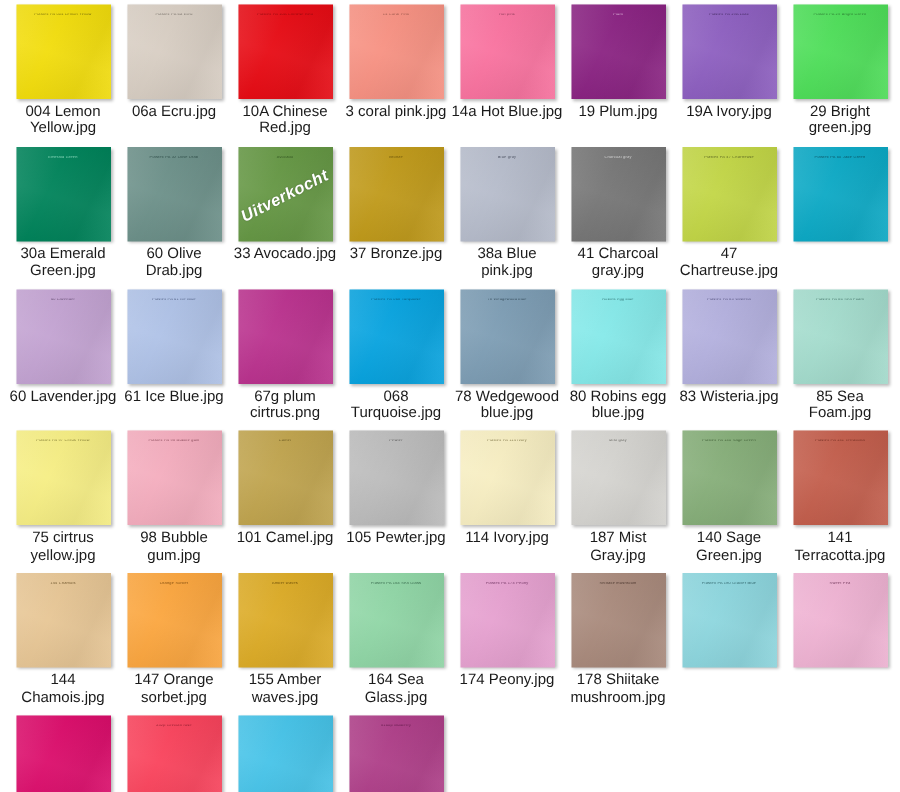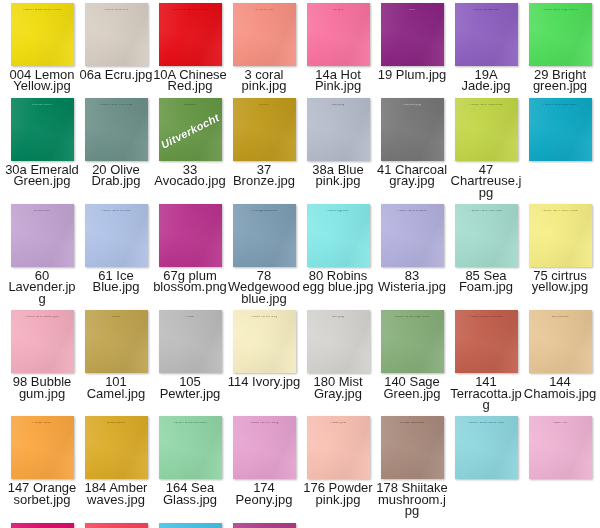--- a/index.html
+++ b/index.html
@@ -71,21 +71,21 @@
     font-size: 11px;
     font-style: italic;
     font-weight: bold;
     color: #ffffff;
     text-shadow: 0 0 1px rgba(0,0,0,0.35);
     white-space: nowrap;
     letter-spacing: 0.3px;
     pointer-events: none;
   }
   .caption {
-    font-size: 13px;
+    font-size: 10px;
     line-height: 11.4px;
     text-align: center;
     color: #1b1b1b;
     width: 74px;
     word-wrap: break-word;
     font-family: "Liberation Sans", sans-serif;
   }
 </style>
 </head>
 <body>
@@ -127,39 +127,39 @@
       </div>
       <div class="caption">3 coral pink.jpg</div>
     </div>
     <div class="cell">
       <div class="swatch-wrap">
         <div class="swatch" style="background: rgb(249, 114, 159);">
           <div class="grain"></div>
           <div class="wm" style="color: rgb(111, 42, 68);">Hot pink</div>
         </div>
       </div>
-      <div class="caption">14a Hot Pink.jpg</div>
+      <div class="caption">14a Hot Blue.jpg</div>
     </div>
     <div class="cell">
       <div class="swatch-wrap">
         <div class="swatch" style="background: rgb(138, 35, 130);">
           <div class="grain"></div>
           <div class="wm" style="color: rgb(239, 211, 236);">Plum</div>
         </div>
       </div>
       <div class="caption">19 Plum.jpg</div>
     </div>
     <div class="cell">
       <div class="swatch-wrap">
         <div class="swatch" style="background: rgb(141, 95, 192);">
           <div class="grain"></div>
           <div class="wm" style="color: rgb(46, 26, 71);">Plastex PA 19A Lilac</div>
         </div>
       </div>
-      <div class="caption">19A Jade.jpg</div>
+      <div class="caption">19A Ivory.jpg</div>
     </div>
     <div class="cell">
       <div class="swatch-wrap">
         <div class="swatch" style="background: rgb(78, 222, 89);">
           <div class="grain"></div>
           <div class="wm" style="color: rgb(29, 90, 35);">Plastex PA 29 Bright Green</div>
         </div>
       </div>
       <div class="caption">29 Bright green.jpg</div>
     </div>
@@ -172,21 +172,21 @@
       </div>
       <div class="caption">30a Emerald Green.jpg</div>
     </div>
     <div class="cell">
       <div class="swatch-wrap">
         <div class="swatch" style="background: rgb(108, 144, 137);">
           <div class="grain"></div>
           <div class="wm" style="color: rgb(35, 65, 60);">Plastex PA 32 Olive Drab</div>
         </div>
       </div>
-      <div class="caption">20 Olive Drab.jpg</div>
+      <div class="caption">60 Olive Drab.jpg</div>
     </div>
     <div class="cell">
       <div class="swatch-wrap">
         <div class="swatch" style="background: rgb(101, 151, 68);">
           <div class="grain"></div>
           <div class="wm" style="color: rgb(42, 74, 27);">Avocado</div>
         </div>
         <div class="sold">Uitverkocht</div>
       </div>
       <div class="caption">33 Avocado.jpg</div>
@@ -252,21 +252,30 @@
         </div>
       </div>
       <div class="caption">61 Ice Blue.jpg</div>
     </div>
     <div class="cell">
       <div class="swatch-wrap">
         <div class="swatch" style="background: rgb(186, 50, 142);">
           <div class="grain"></div>
         </div>
       </div>
-      <div class="caption">67g plum blossom.png</div>
+      <div class="caption">67g plum cirtrus.png</div>
+    </div>
+    <div class="cell">
+      <div class="swatch-wrap">
+        <div class="swatch" style="background: rgb(7, 163, 223);">
+          <div class="grain"></div>
+          <div class="wm" style="color: rgb(10, 69, 97);">Plastex PA 068 Turquoise</div>
+        </div>
+      </div>
+      <div class="caption">068 Turquoise.jpg</div>
     </div>
     <div class="cell">
       <div class="swatch-wrap">
         <div class="swatch" style="background: rgb(125, 157, 180);">
           <div class="grain"></div>
           <div class="wm" style="color: rgb(36, 56, 69);">78 Wedgewood blue</div>
         </div>
       </div>
       <div class="caption">78 Wedgewood blue.jpg</div>
     </div>
@@ -342,21 +351,21 @@
       </div>
       <div class="caption">114 Ivory.jpg</div>
     </div>
     <div class="cell">
       <div class="swatch-wrap">
         <div class="swatch" style="background: rgb(213, 212, 208);">
           <div class="grain"></div>
           <div class="wm" style="color: rgb(68, 68, 63);">Mist gray</div>
         </div>
       </div>
-      <div class="caption">180 Mist Gray.jpg</div>
+      <div class="caption">187 Mist Gray.jpg</div>
     </div>
     <div class="cell">
       <div class="swatch-wrap">
         <div class="swatch" style="background: rgb(134, 174, 121);">
           <div class="grain"></div>
           <div class="wm" style="color: rgb(43, 71, 34);">Plastex PA 140 Sage Green</div>
         </div>
       </div>
       <div class="caption">140 Sage Green.jpg</div>
     </div>
@@ -387,48 +396,39 @@
       </div>
       <div class="caption">147 Orange sorbet.jpg</div>
     </div>
     <div class="cell">
       <div class="swatch-wrap">
         <div class="swatch" style="background: rgb(220, 171, 38);">
           <div class="grain"></div>
           <div class="wm" style="color: rgb(93, 66, 3);">Amber waves</div>
         </div>
       </div>
-      <div class="caption">184 Amber waves.jpg</div>
+      <div class="caption">155 Amber waves.jpg</div>
     </div>
     <div class="cell">
       <div class="swatch-wrap">
         <div class="swatch" style="background: rgb(144, 214, 166);">
           <div class="grain"></div>
           <div class="wm" style="color: rgb(37, 84, 58);">Plastex PA 164 Sea Glass</div>
         </div>
       </div>
       <div class="caption">164 Sea Glass.jpg</div>
     </div>
     <div class="cell">
       <div class="swatch-wrap">
         <div class="swatch" style="background: rgb(230, 161, 208);">
           <div class="grain"></div>
           <div class="wm" style="color: rgb(94, 35, 80);">Plastex PA 174 Peony</div>
         </div>
       </div>
       <div class="caption">174 Peony.jpg</div>
-    </div>
-    <div class="cell">
-      <div class="swatch-wrap">
-        <div class="swatch" style="background: rgb(249, 192, 178);">
-          <div class="grain"></div>
-          <div class="wm" style="color: rgb(102, 51, 42);">Powder pink</div>
-        </div>
-      </div>
-      <div class="caption">176 Powder pink.jpg</div>
     </div>
     <div class="cell">
       <div class="swatch-wrap">
         <div class="swatch" style="background: rgb(169, 138, 124);">
           <div class="grain"></div>
           <div class="wm" style="color: rgb(61, 42, 34);">Shiitake mushroom</div>
         </div>
       </div>
       <div class="caption">178 Shiitake mushroom.jpg</div>
     </div>

